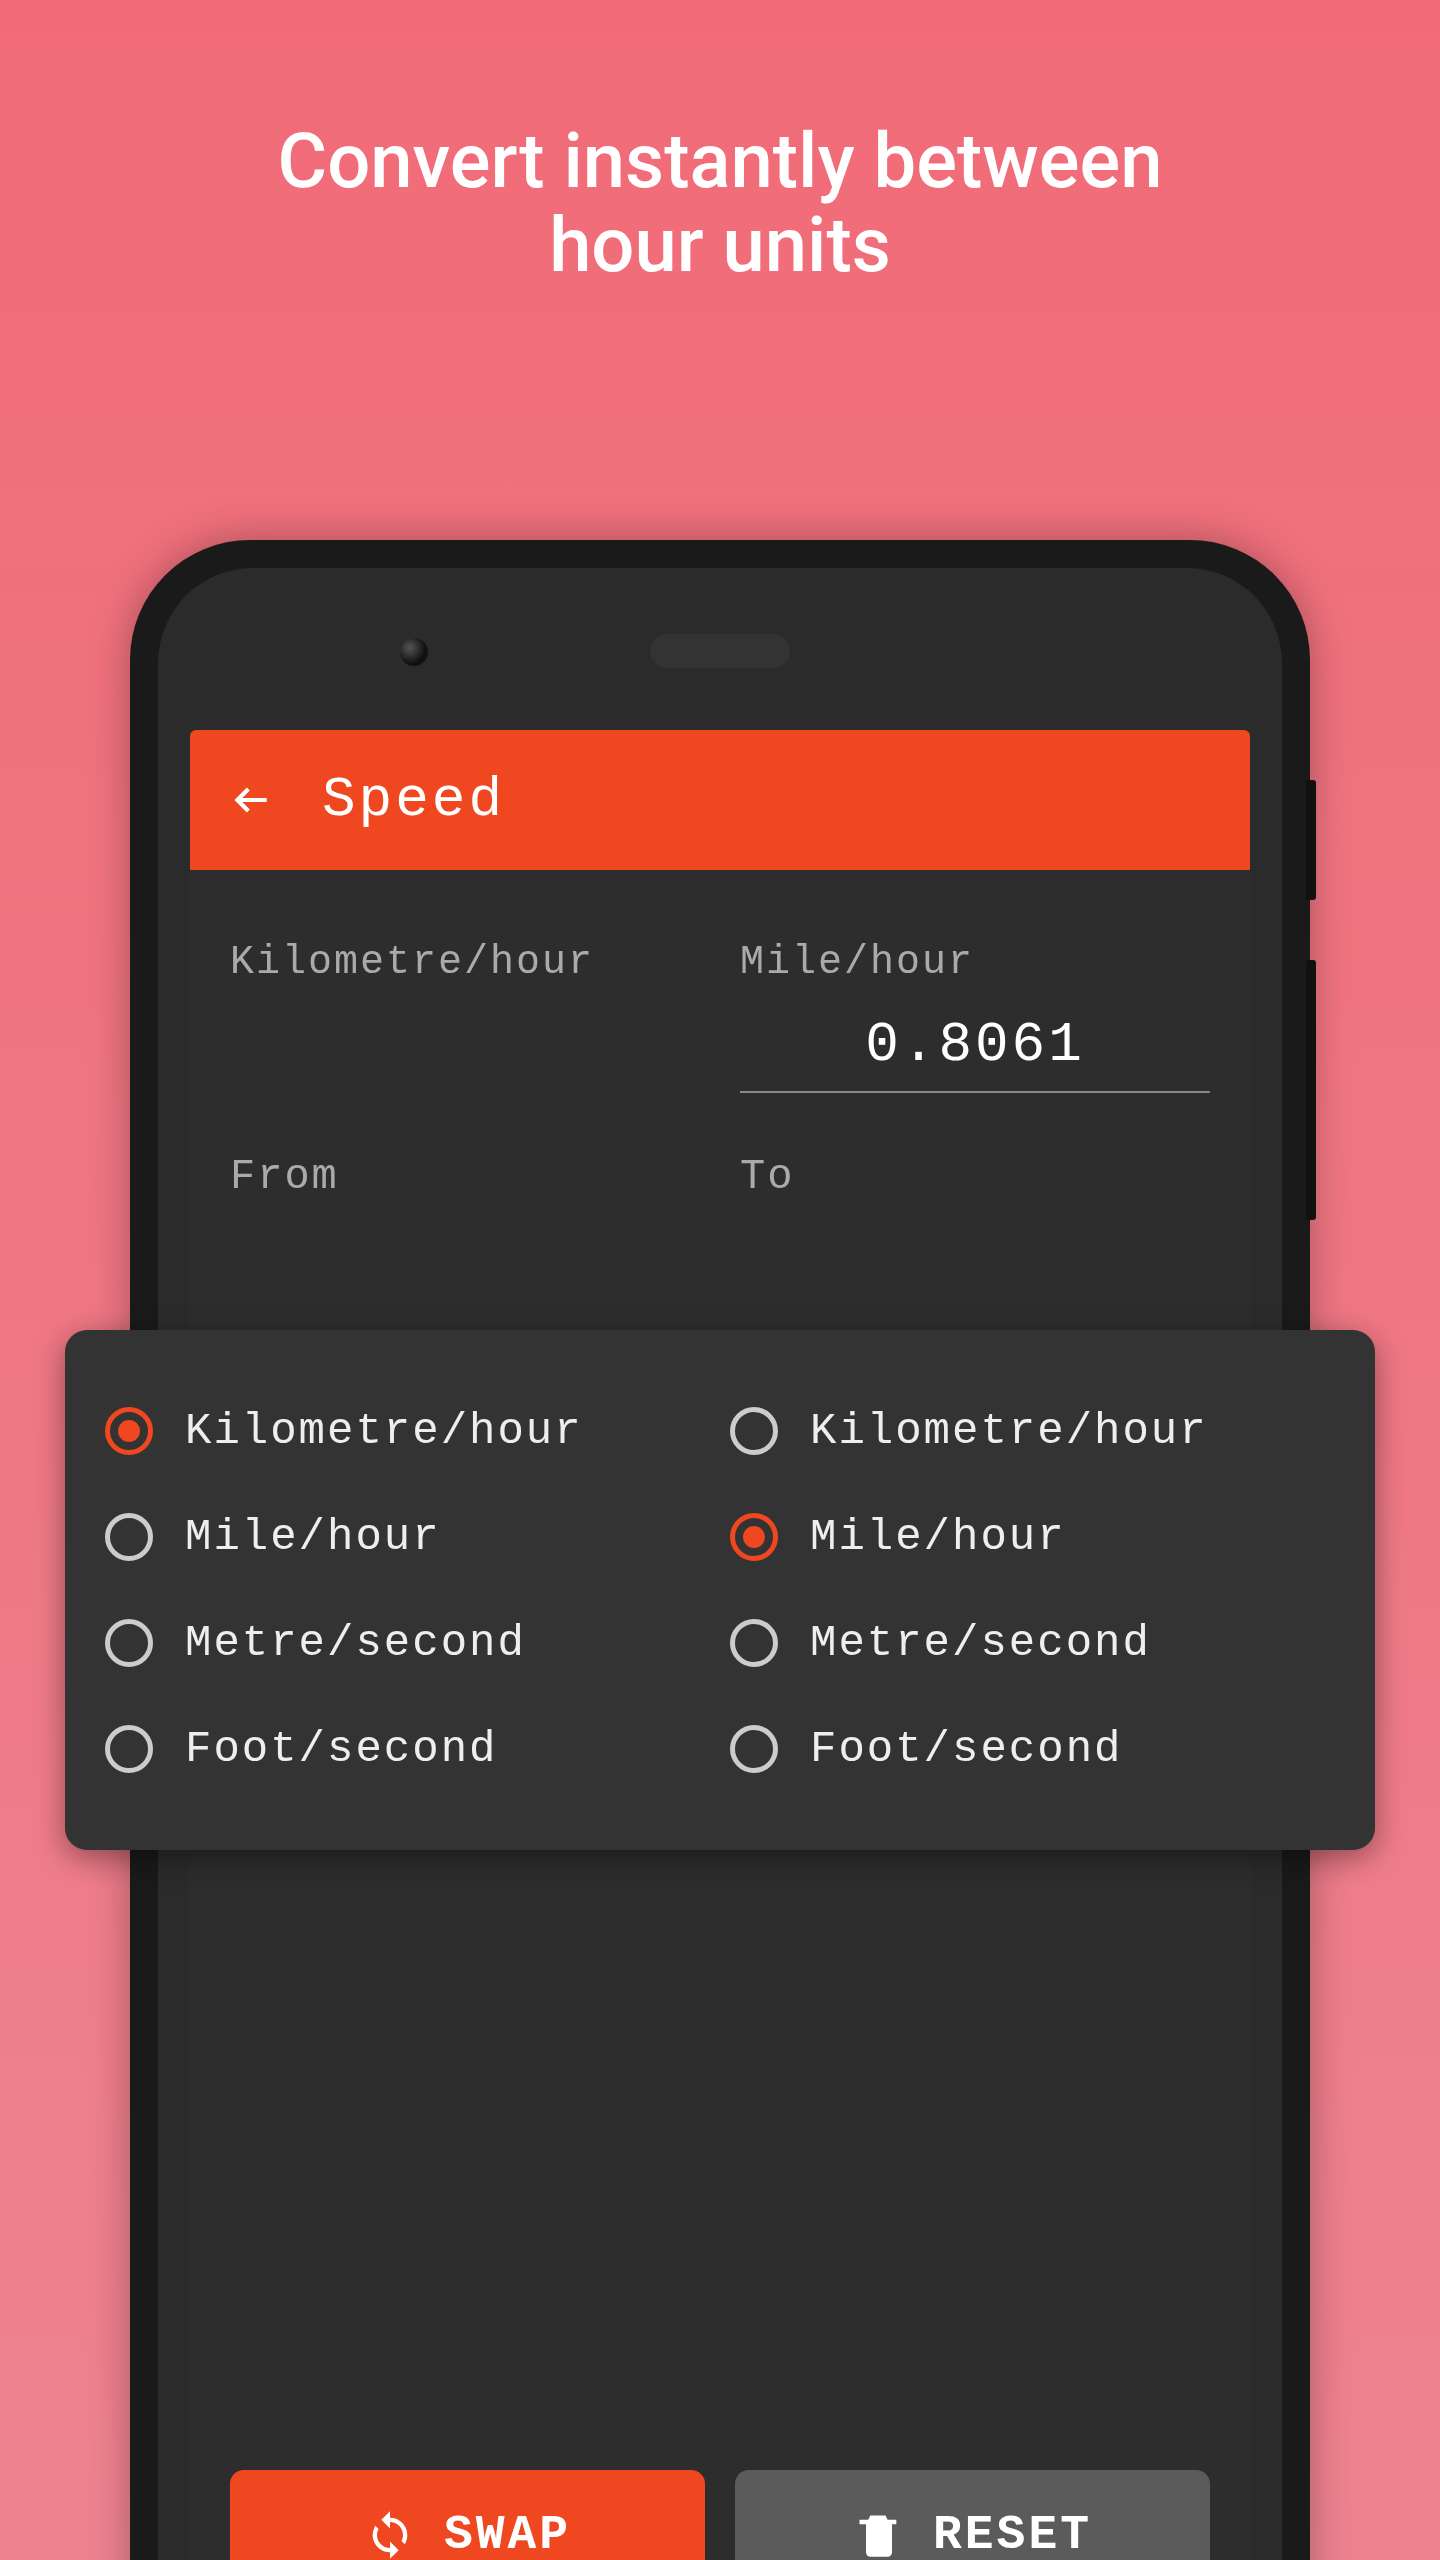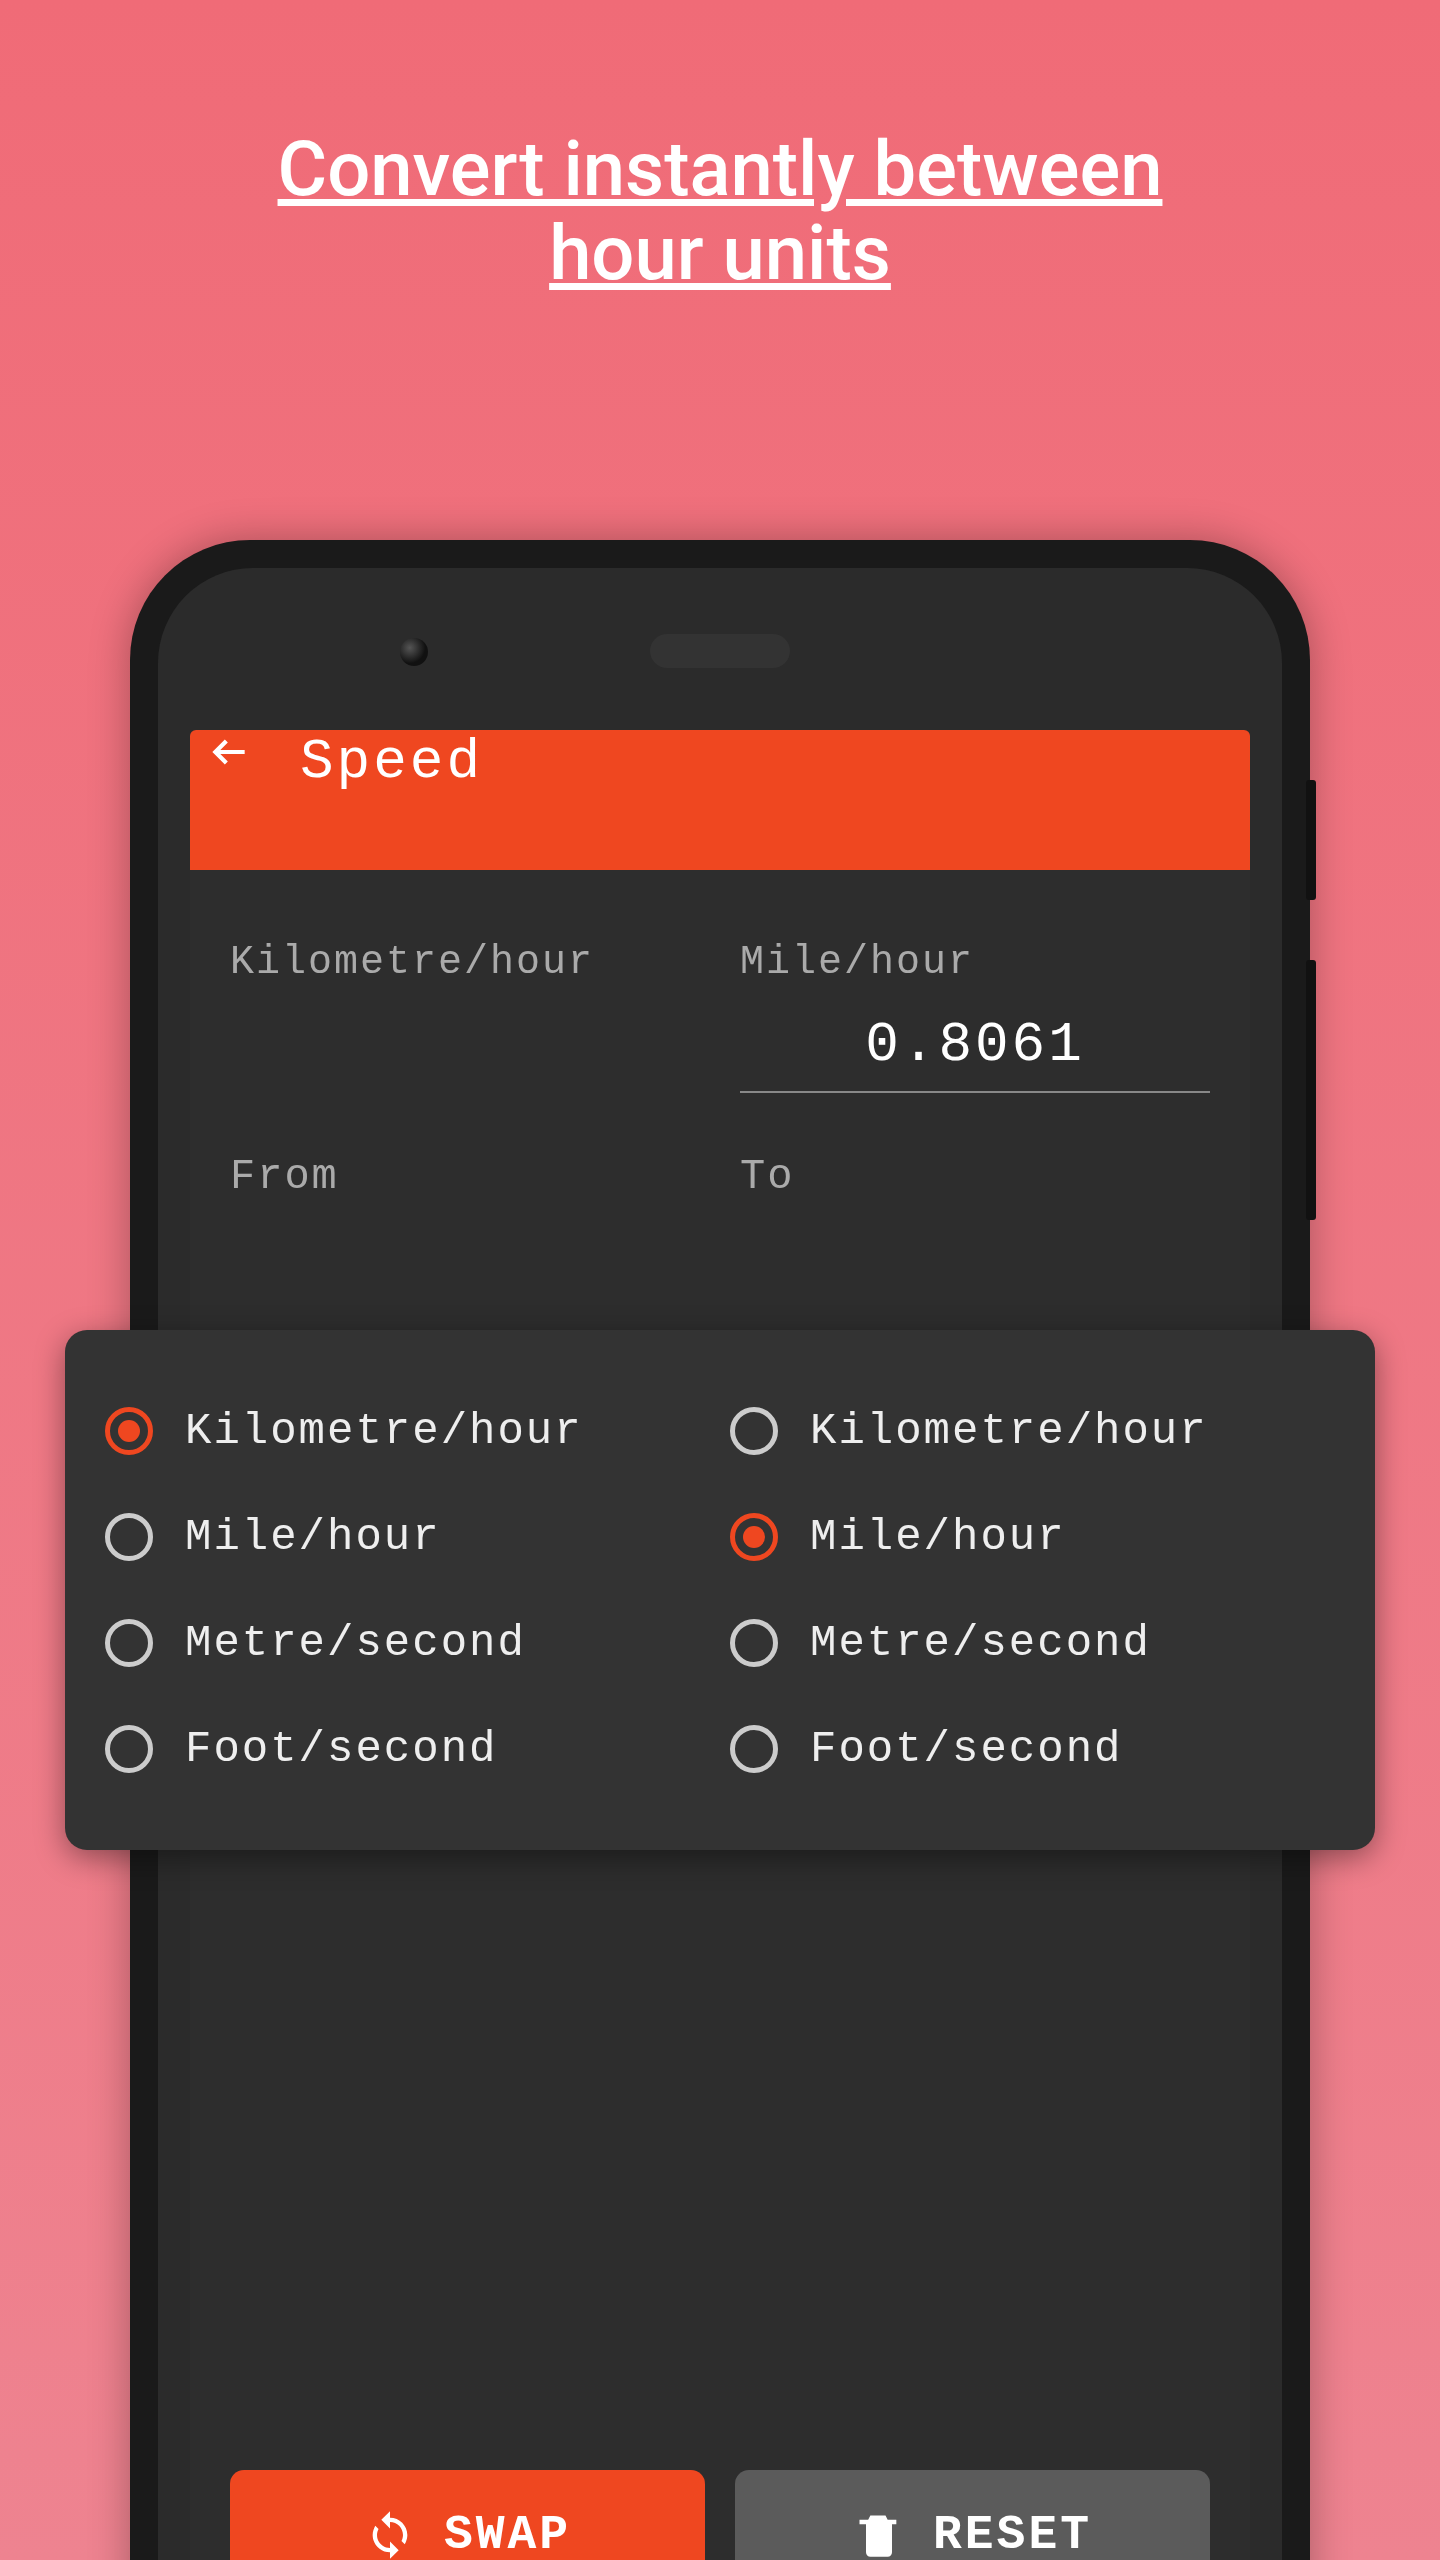--- a/index.html
+++ b/index.html
@@ -18,22 +18,21 @@
 }
 .promo-title {
   font-size: 92px;
   font-weight: 700;
   letter-spacing: 1px;
 }
 .promo-subtitle {
   font-size: 76px;
   font-weight: 500;
   line-height: 1.1;
-  margin-top: 18px;
-  text-decoration: underline;
+  margin-top: 10px;
 }
 .phone {
   position: absolute;
   left: 50%;
   transform: translateX(-50%);
   top: 540px;
   width: 1180px;
   height: 2100px;
   background: #1a1a1a;
   border-radius: 120px 120px 0 0;
@@ -95,21 +94,22 @@
   right: 60px;
   bottom: 0;
   background: #2d2d2d;
   border-radius: 6px 6px 0 0;
   overflow: hidden;
 }
 .app-bar {
   height: 140px;
   background: #ef4720;
   display: flex;
-  padding-left: 18px;
+  align-items: center;
+  padding-left: 40px;
   gap: 48px;
 }
 .back-arrow {
   width: 44px;
   height: 44px;
   color: #fff;
 }
 .app-title {
   color: #fff;
   font-size: 56px;

